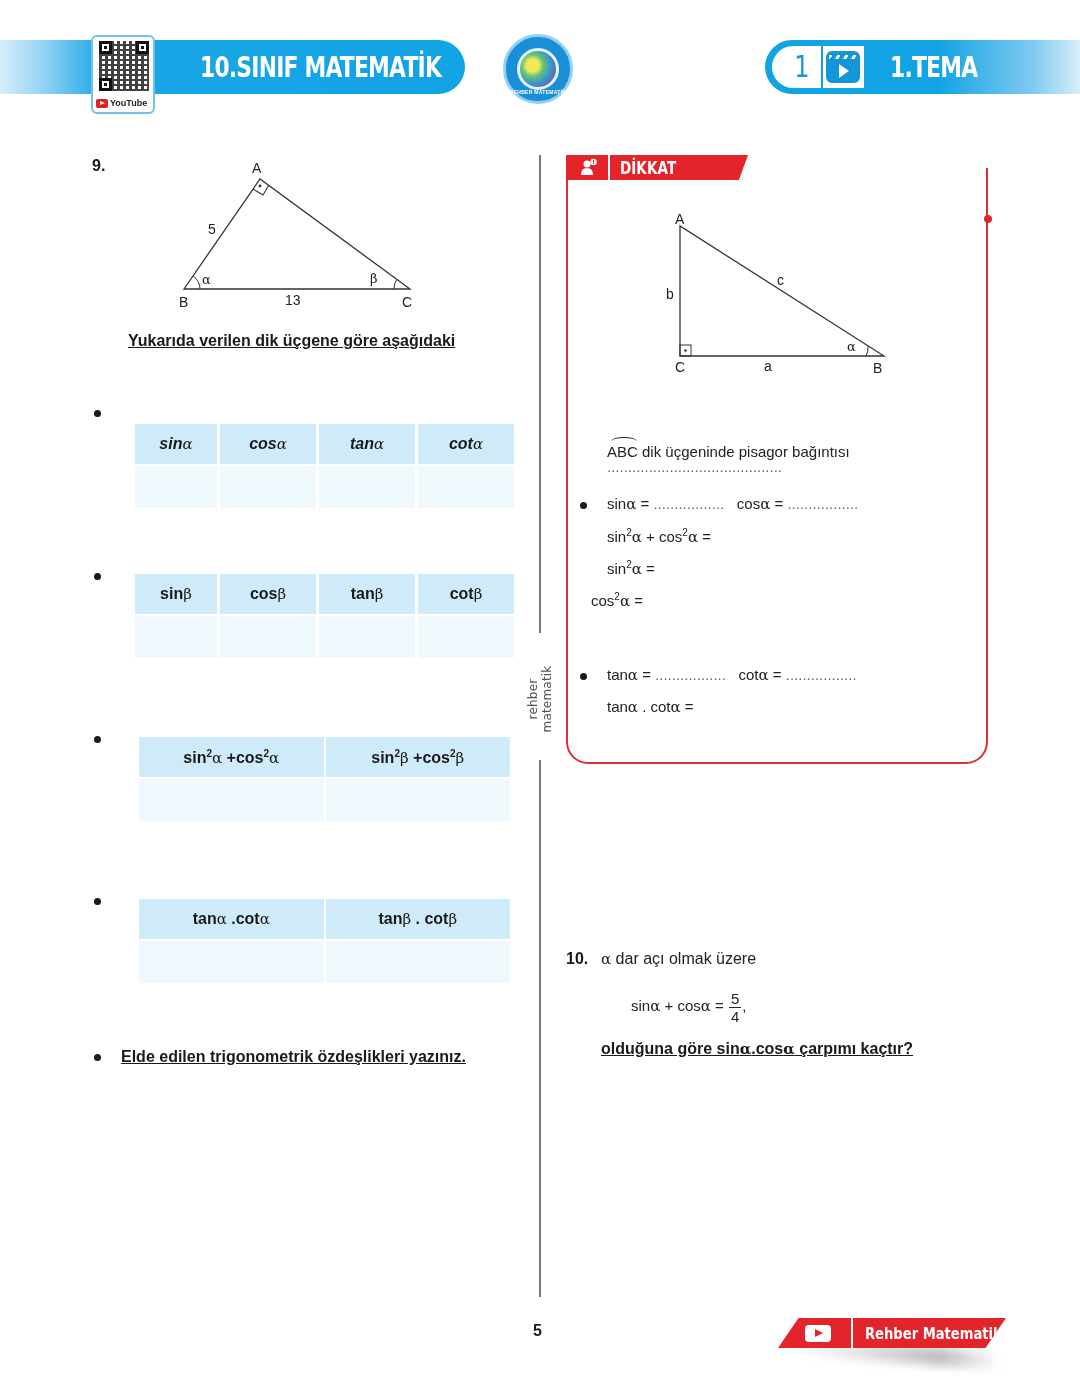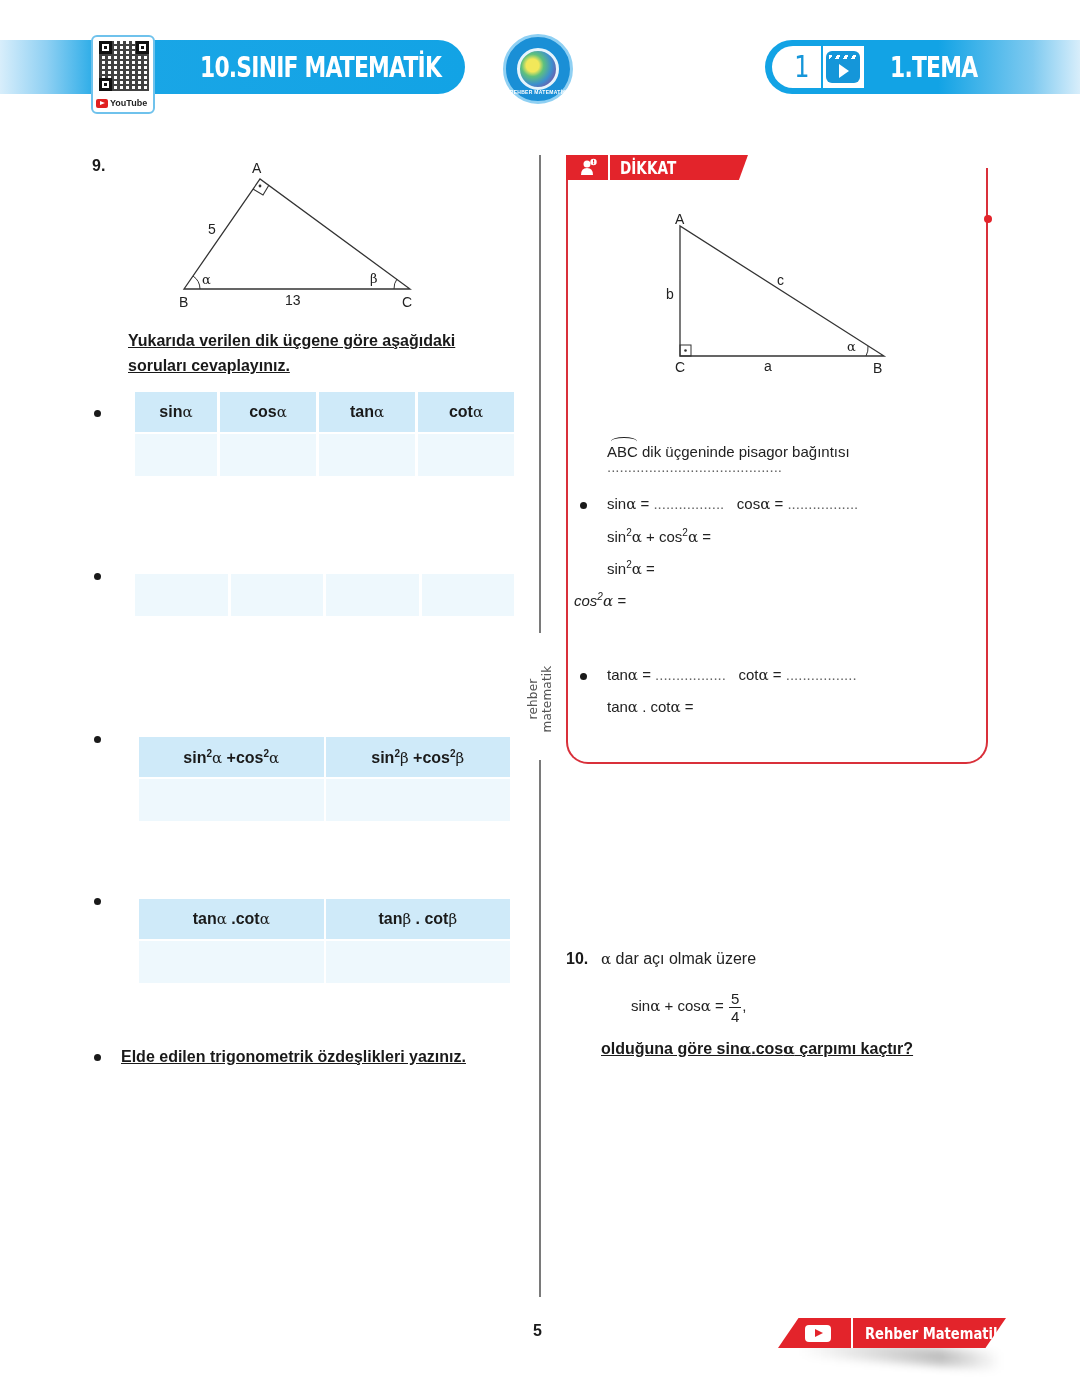--- a/index.html
+++ b/index.html
@@ -214,44 +214,49 @@
   <text x="9" y="152" font-family="Liberation Sans, sans-serif" font-size="14" fill="#222">B</text>
   <text x="232" y="152" font-family="Liberation Sans, sans-serif" font-size="14" fill="#222">C</text>
   <text x="38" y="79" font-family="Liberation Sans, sans-serif" font-size="14" fill="#222">5</text>
   <text x="115" y="150" font-family="Liberation Sans, sans-serif" font-size="14" fill="#222">13</text>
   <text x="32" y="129" font-family="DejaVu Serif, serif" font-size="13" fill="#222">α</text>
   <text x="200" y="128" font-family="DejaVu Serif, serif" font-size="13" fill="#222">β</text>
 </svg>
 
 <div class="q-text" style="left:128px;top:328px;">
   <div>Yukarıda verilen dik üçgene göre aşağıdaki</div>
-  <div>soruları cevaplayınız.</div>
 </div>
 
 <div class="bullet" style="left:94px;top:410px;"></div>
-<table class="trig" style="left:132px;top:392px;width:385px;">
+<table class="trig" style="left:132px;top:424px;width:385px;font-style:italic;">
   <tbody>
       <tr>
     <th style="width:82px;"><span>sin</span><span class="gr">α</span></th>
     <th style="width:96px;"><span>cos</span><span class="gr">α</span></th>
     <th style="width:96px;"><span>tan</span><span class="gr">α</span></th>
     <th style="width:96px;"><span>cot</span><span class="gr">α</span></th>
   </tr>
   <tr>
     <td></td>
     <td></td>
     <td></td>
     <td></td>
   </tr>
 </tbody>
   </table>
 
 <div class="bullet" style="left:94px;top:573px;"></div>
 <table class="trig" style="left:132px;top:574px;width:385px;">
   <tbody>
+      <tr>
+    <th style="width:82px;"><span>sin</span><span class="gr">β</span></th>
+    <th style="width:96px;"><span>cos</span><span class="gr">β</span></th>
+    <th style="width:96px;"><span>tan</span><span class="gr">β</span></th>
+    <th style="width:96px;"><span>cot</span><span class="gr">β</span></th>
+  </tr>
   <tr>
     <td></td>
     <td></td>
     <td></td>
     <td></td>
   </tr>
 </tbody>
   </table>
 
 <div class="bullet" style="left:94px;top:736px;"></div>
@@ -329,21 +334,21 @@
 <div class="box-line" style="left:607px;top:495px;">
   <span>sin</span><span class="gr">α</span><span> = </span><span class="dots">.................</span>
   &nbsp;&nbsp;<span>cos</span><span class="gr">α</span><span> = </span><span class="dots">.................</span>
 </div>
 <div class="box-line" style="left:607px;top:527px;">
   <span>sin</span><sup>2</sup><span class="gr">α</span><span> + </span><span>cos</span><sup>2</sup><span class="gr">α</span><span> = </span>
 </div>
 <div class="box-line" style="left:607px;top:559px;">
   <span>sin</span><sup>2</sup><span class="gr">α</span><span> = </span>
 </div>
-<div class="box-line" style="left:574px;top:591px;font-style:italic;">
+<div class="box-line" style="left:591px;top:591px;">
   <span>cos</span><sup>2</sup><span class="gr">α</span><span> = </span>
 </div>
 
 <div class="bullet" style="left:580px;top:673px;"></div>
 <div class="box-line" style="left:607px;top:666px;">
   <span>tan</span><span class="gr">α</span><span> = </span><span class="dots">.................</span>
   &nbsp;&nbsp;<span>cot</span><span class="gr">α</span><span> = </span><span class="dots">.................</span>
 </div>
 <div class="box-line" style="left:607px;top:698px;">
   <span>tan</span><span class="gr">α</span><span> . </span><span>cot</span><span class="gr">α</span><span> = </span>

